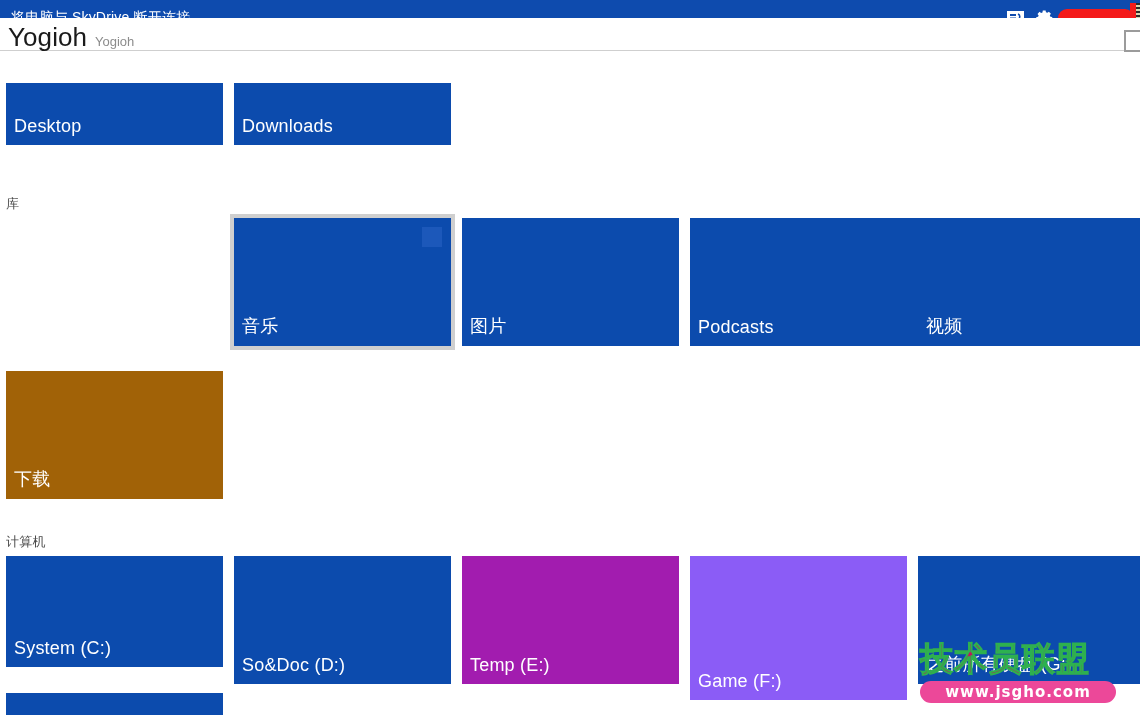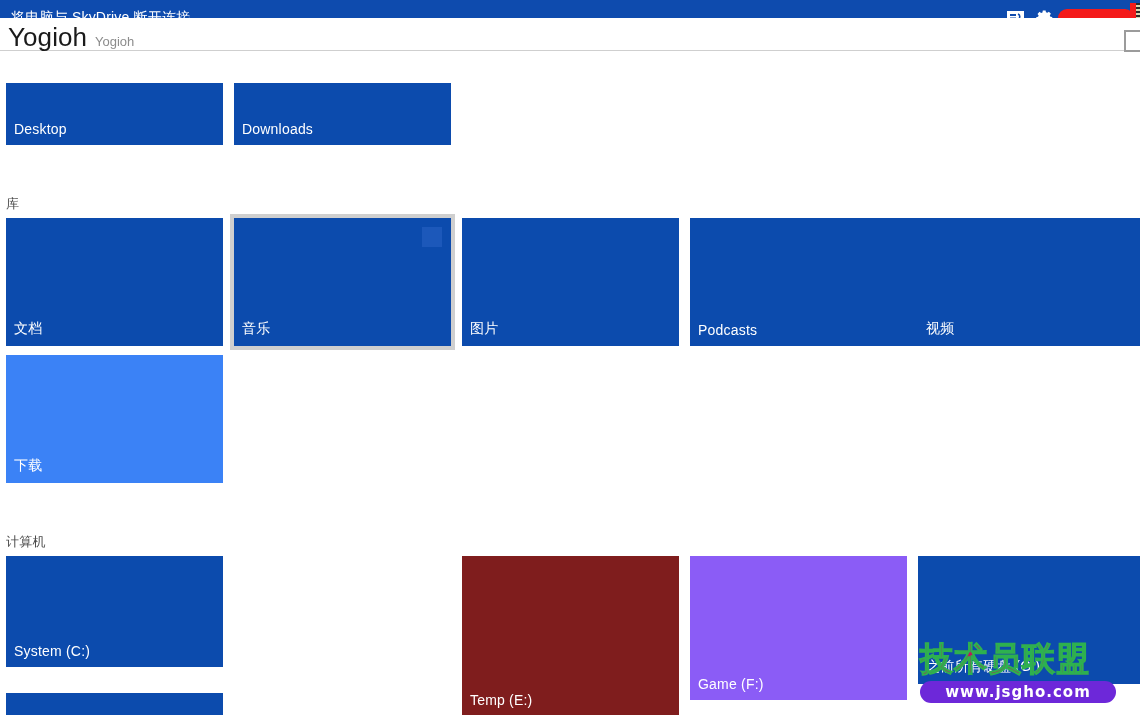--- a/index.html
+++ b/index.html
@@ -84,21 +84,21 @@
     letter-spacing:.3px;
   }
 
   .tile{
     position:absolute;
     background:#0c4bad;
     cursor:default;
   }
   .tile-label{
     position:absolute; left:8px; bottom:8px;
-    color:#ffffff; font-size:14px;
+    color:#ffffff; font-size:18px;
     white-space:nowrap;
     letter-spacing:.2px;
   }
   .tile.selected-hover{
     outline:4px solid #cfcfcf;
     outline-offset:0px;
   }
   .tile-check{
     position:absolute; right:9px; top:9px;
     width:20px; height:20px;
@@ -115,21 +115,21 @@
     font-family:"DejaVu Sans",sans-serif;
     font-size:33px; font-weight:bold;
     color:#be185d;
     -webkit-text-stroke:1px #2db14f;
     letter-spacing:1px;
     line-height:38px;
     white-space:nowrap;
   }
   #wm-url{
     margin-top:3px;
-    background:#6d28d9;
+    background:#ec4899;
     border-radius:12px;
     color:#ffffff;
     font-family:"DejaVu Sans",sans-serif;
     font-size:15px; font-weight:bold;
     letter-spacing:1px;
     text-align:center;
     padding:2px 6px;
     width:196px;
     white-space:nowrap;
   }
@@ -167,44 +167,44 @@
 </div>
 
 <div id="surface">
     <div class="tile" style="left: 6px; top: -66px; width: 217px; height: 128px; background: rgb(12, 75, 173);">
       <span class="tile-label">Desktop</span>
     </div>
     <div class="tile" style="left: 234px; top: -66px; width: 217px; height: 128px; background: rgb(12, 75, 173);">
       <span class="tile-label">Downloads</span>
     </div>
     <div class="section-label" style="top: 112px;">库</div>
-    <div class="tile" style="left: 6px; top: 135px; width: 217px; height: 128px; background: rgb(12, 75, 173);">
-      <span class="tile-label">文档</span>
-    </div>
     <div class="tile selected-hover" style="left: 234px; top: 135px; width: 217px; height: 128px; background: rgb(12, 75, 173); text-align: right;">
       <span class="tile-label">音乐</span>
       <span class="tile-check"></span>
     </div>
     <div class="tile" style="left: 462px; top: 135px; width: 217px; height: 128px; background: rgb(12, 75, 173);">
       <span class="tile-label">图片</span>
     </div>
     <div class="tile" style="left: 690px; top: 135px; width: 251px; height: 128px; background: rgb(12, 75, 173);">
       <span class="tile-label">Podcasts</span>
     </div>
     <div class="tile" style="left: 918px; top: 135px; width: 230px; height: 128px; background: rgb(12, 75, 173);">
       <span class="tile-label">视频</span>
     </div>
-    <div class="tile" style="left: 6px; top: 272px; width: 217px; height: 128px; background: #3b82f6;">
+    <div class="tile" style="left: 6px; top: 288px; width: 217px; height: 128px; background: #a16207;">
       <span class="tile-label">下载</span>
     </div>
     <div class="section-label" style="top: 450px;">计算机</div>
     <div class="tile" style="left: 6px; top: 473px; width: 217px; height: 111px; background: rgb(12, 75, 173);">
       <span class="tile-label">System (C:)</span>
     </div>
-    <div class="tile" style="left: 462px; top: 473px; width: 217px; height: 160px; background: #7f1d1d;">
+    <div class="tile" style="left: 234px; top: 473px; width: 217px; height: 128px; background: rgb(12, 75, 173);">
+      <span class="tile-label">So&amp;Doc (D:)</span>
+    </div>
+    <div class="tile" style="left: 462px; top: 473px; width: 217px; height: 128px; background: #a21caf;">
       <span class="tile-label">Temp (E:)</span>
     </div>
     <div class="tile" style="left: 690px; top: 473px; width: 217px; height: 144px; background: #8b5cf6; text-align: right;">
       <span class="tile-label">Game (F:)</span>
     </div>
     <div class="tile" style="left: 918px; top: 473px; width: 230px; height: 128px; background: rgb(12, 75, 173);">
       <span class="tile-label">之前所有硬盘 (G:)</span>
     </div>
     <div class="tile" style="left: 6px; top: 610px; width: 217px; height: 128px; background: rgb(12, 75, 173);"></div>
   </div>

